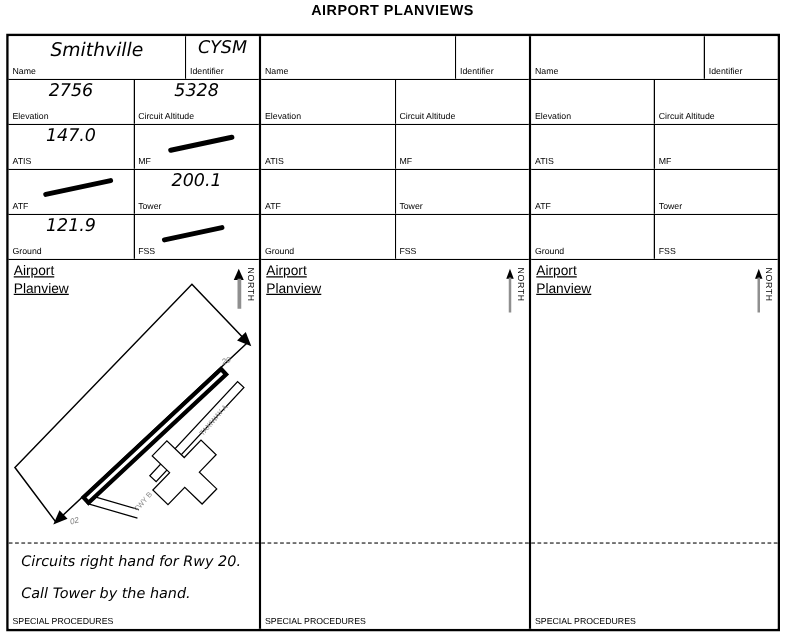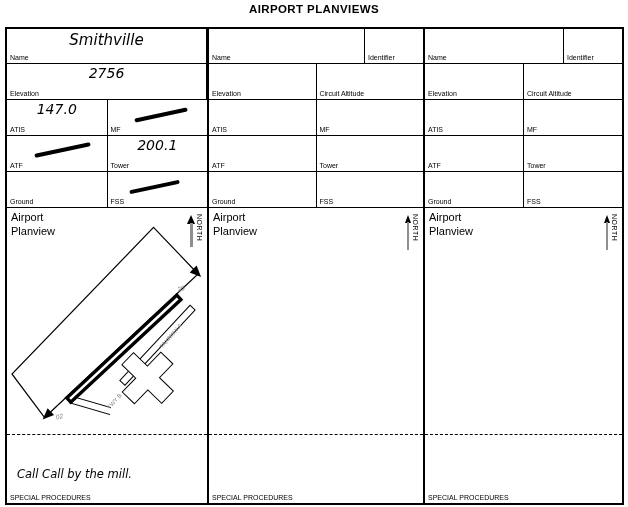--- a/index.html
+++ b/index.html
@@ -28,21 +28,21 @@
   .hand{font-family:"DejaVu Sans",cursive;font-style:italic;}
   .val{position:absolute;left:0;right:0;top:2px;text-align:center;font-size:14px;line-height:1.1;}
   .val.big{font-size:15px;top:3px;}
 
   .dash-mark{position:absolute;height:3.5px;background:#000;border-radius:2px;transform:rotate(-12deg);}
   .mf-dash{left:26px;top:13px;width:54px;}
   .atf-dash{left:27px;top:12px;width:57px;}
   .fss-dash{left:21px;top:13px;width:51px;}
 
   .planview{position:relative;flex:0 0 227px;border-bottom:1px dashed #000;box-sizing:border-box;background:#fff;}
-  .pv-label{position:absolute;top:3px;left:4px;width:52px;font-size:11px;line-height:1.25;}
+  .pv-label{position:absolute;top:3px;left:4px;width:52px;font-size:11px;line-height:1.25;text-decoration:underline;}
   .diagram{position:absolute;left:0;top:0;width:100%;height:100%;}
 
   .north{position:absolute;top:6px;right:4px;display:flex;align-items:flex-start;}
   .north .arrow{display:flex;flex-direction:column;align-items:center;margin-top:1px;}
   .north .head{width:0;height:0;border-left:4.5px solid transparent;border-right:4.5px solid transparent;border-bottom:9px solid #000;}
   .north .shaft{width:3px;height:24px;background:#8f8f8f;margin-top:-1px;}
   .north.thin .head{border-left-width:3.5px;border-right-width:3.5px;border-bottom-width:8px;}
   .north.thin .shaft{width:2px;height:28px;}
   .north .ntext{writing-mode:vertical-rl;font-size:7px;letter-spacing:.5px;margin-left:1px;}
 
@@ -60,26 +60,34 @@
 <div class="page-title">AIRPORT PLANVIEWS</div>
 
 <div class="form-table">
 
   <div class="col c1">
     <div class="row r1">
       <div class="cell">
         <div class="val big hand">Smithville</div>
         <div class="lbl">Name</div>
       </div>
+      <div class="cell idcell">
+        <div class="val hand">CYSM</div>
+        <div class="lbl">Identifier</div>
+      </div>
     </div>
     <div class="row r2">
       <div class="cell">
         <div class="val hand">2756</div>
         <div class="lbl">Elevation</div>
       </div>
+      <div class="cell">
+        <div class="val hand">5328</div>
+        <div class="lbl">Circuit Altitude</div>
+      </div>
     </div>
     <div class="row r3">
       <div class="cell">
         <div class="val hand">147.0</div>
         <div class="lbl">ATIS</div>
       </div>
       <div class="cell">
         <div class="dash-mark mf-dash"></div>
         <div class="lbl">MF</div>
       </div>
@@ -89,20 +97,21 @@
         <div class="dash-mark atf-dash"></div>
         <div class="lbl">ATF</div>
       </div>
       <div class="cell">
         <div class="val hand">200.1</div>
         <div class="lbl">Tower</div>
       </div>
     </div>
     <div class="row r5">
       <div class="cell">
+        <div class="val hand">121.9</div>
         <div class="lbl">Ground</div>
       </div>
       <div class="cell">
         <div class="dash-mark fss-dash"></div>
         <div class="lbl">FSS</div>
       </div>
     </div>
     <div class="planview">
       <svg class="diagram" viewBox="0 0 202 227">
 
@@ -132,21 +141,22 @@
       <div class="pv-label">Airport Planview</div>
       <div class="north">
         <div class="arrow">
             <div class="head"></div>
             <div class="shaft"></div>
           </div>
         <div class="ntext">NORTH</div>
       </div>
     </div>
     <div class="special">
-      <div class="sp-line sp2 hand">Call Call by the mill.</div>
+      <div class="sp-line sp1 hand">Circuits right hand for Rwy 20.</div>
+      <div class="sp-line sp2 hand">Call Tower by the hand.</div>
       <div class="sp-label">SPECIAL PROCEDURES</div>
     </div>
   </div>
 
   <div class="col c2">
     <div class="row r1">
       <div class="cell">
         <div class="val big hand"></div>
         <div class="lbl">Name</div>
       </div>

